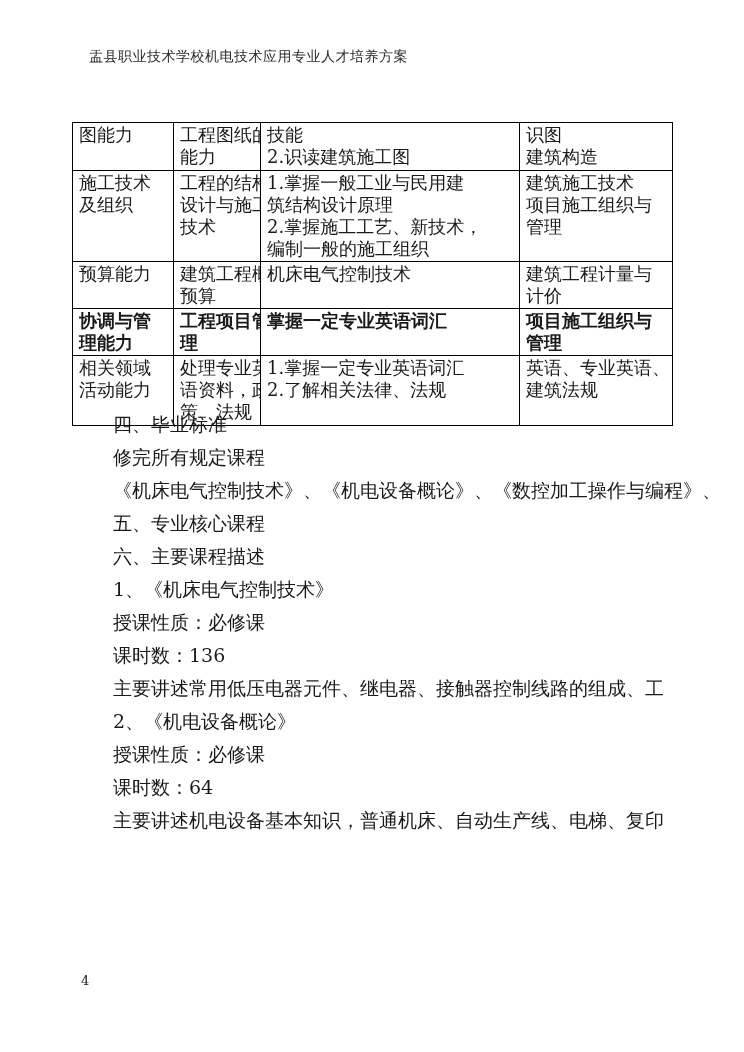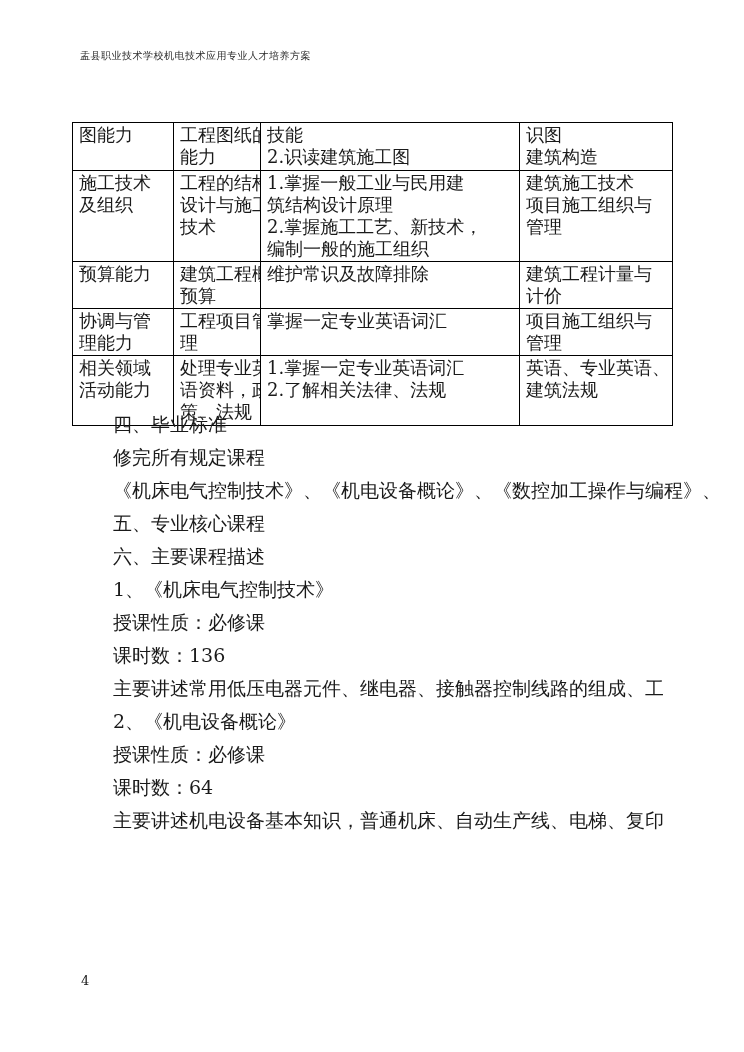--- a/index.html
+++ b/index.html
@@ -7,22 +7,22 @@
   .page {
     position:relative;
     width:744px; height:1052px;
     background:#ffffff;
     color:#1a1a1a;
     font-family:"DejaVu Serif","Liberation Serif",serif;
     overflow:hidden;
   }
   .doc-header {
     position:absolute;
-    left:80px; top:49px; width:600px;
-    font-size:10px;
+    left:89px; top:49px; width:600px;
+    font-size:14px;
     line-height:14px;
     color:#2b2b2b;
     letter-spacing:0.5px;
     white-space:nowrap;
   }
   table.skills-table {
     position:absolute;
     left:72px; top:122px;
     width:600px;
     border-collapse:collapse;
@@ -34,21 +34,21 @@
     vertical-align:top;
     padding:1px 2px 1px 6px;
     font-size:18px;
     line-height:22px;
     white-space:pre;
     overflow:hidden;
   }
   tr.r1 { height:48px; }
   tr.r2 { height:90px; }
   tr.r3 { height:46px;margin-left:20px; }
-  tr.r4 { height:46px; }
+  tr.r4 { height:46px;font-weight:bold; }
   tr.r5 { height:70px; }
   .doc-body {
     position:absolute;
     left:72px; top:408px; width:604px;
   }
   .doc-body p {
     font-size:19px;
     line-height:33px;
     white-space:nowrap;
   }
@@ -96,21 +96,21 @@
 2.掌握施工工艺、新技术，
 编制一般的施工组织</td>
         <td>建筑施工技术
 项目施工组织与
 管理</td>
       </tr>
       <tr class="r3">
         <td>预算能力</td>
         <td>建筑工程概
 预算</td>
-        <td>维护常识及故障排除</td>
+        <td>机床电气控制技术</td>
         <td>建筑工程计量与
 计价</td>
       </tr>
       <tr class="r4">
         <td>协调与管
 理能力</td>
         <td>工程项目管
 理</td>
         <td>掌握一定专业英语词汇</td>
         <td>项目施工组织与

